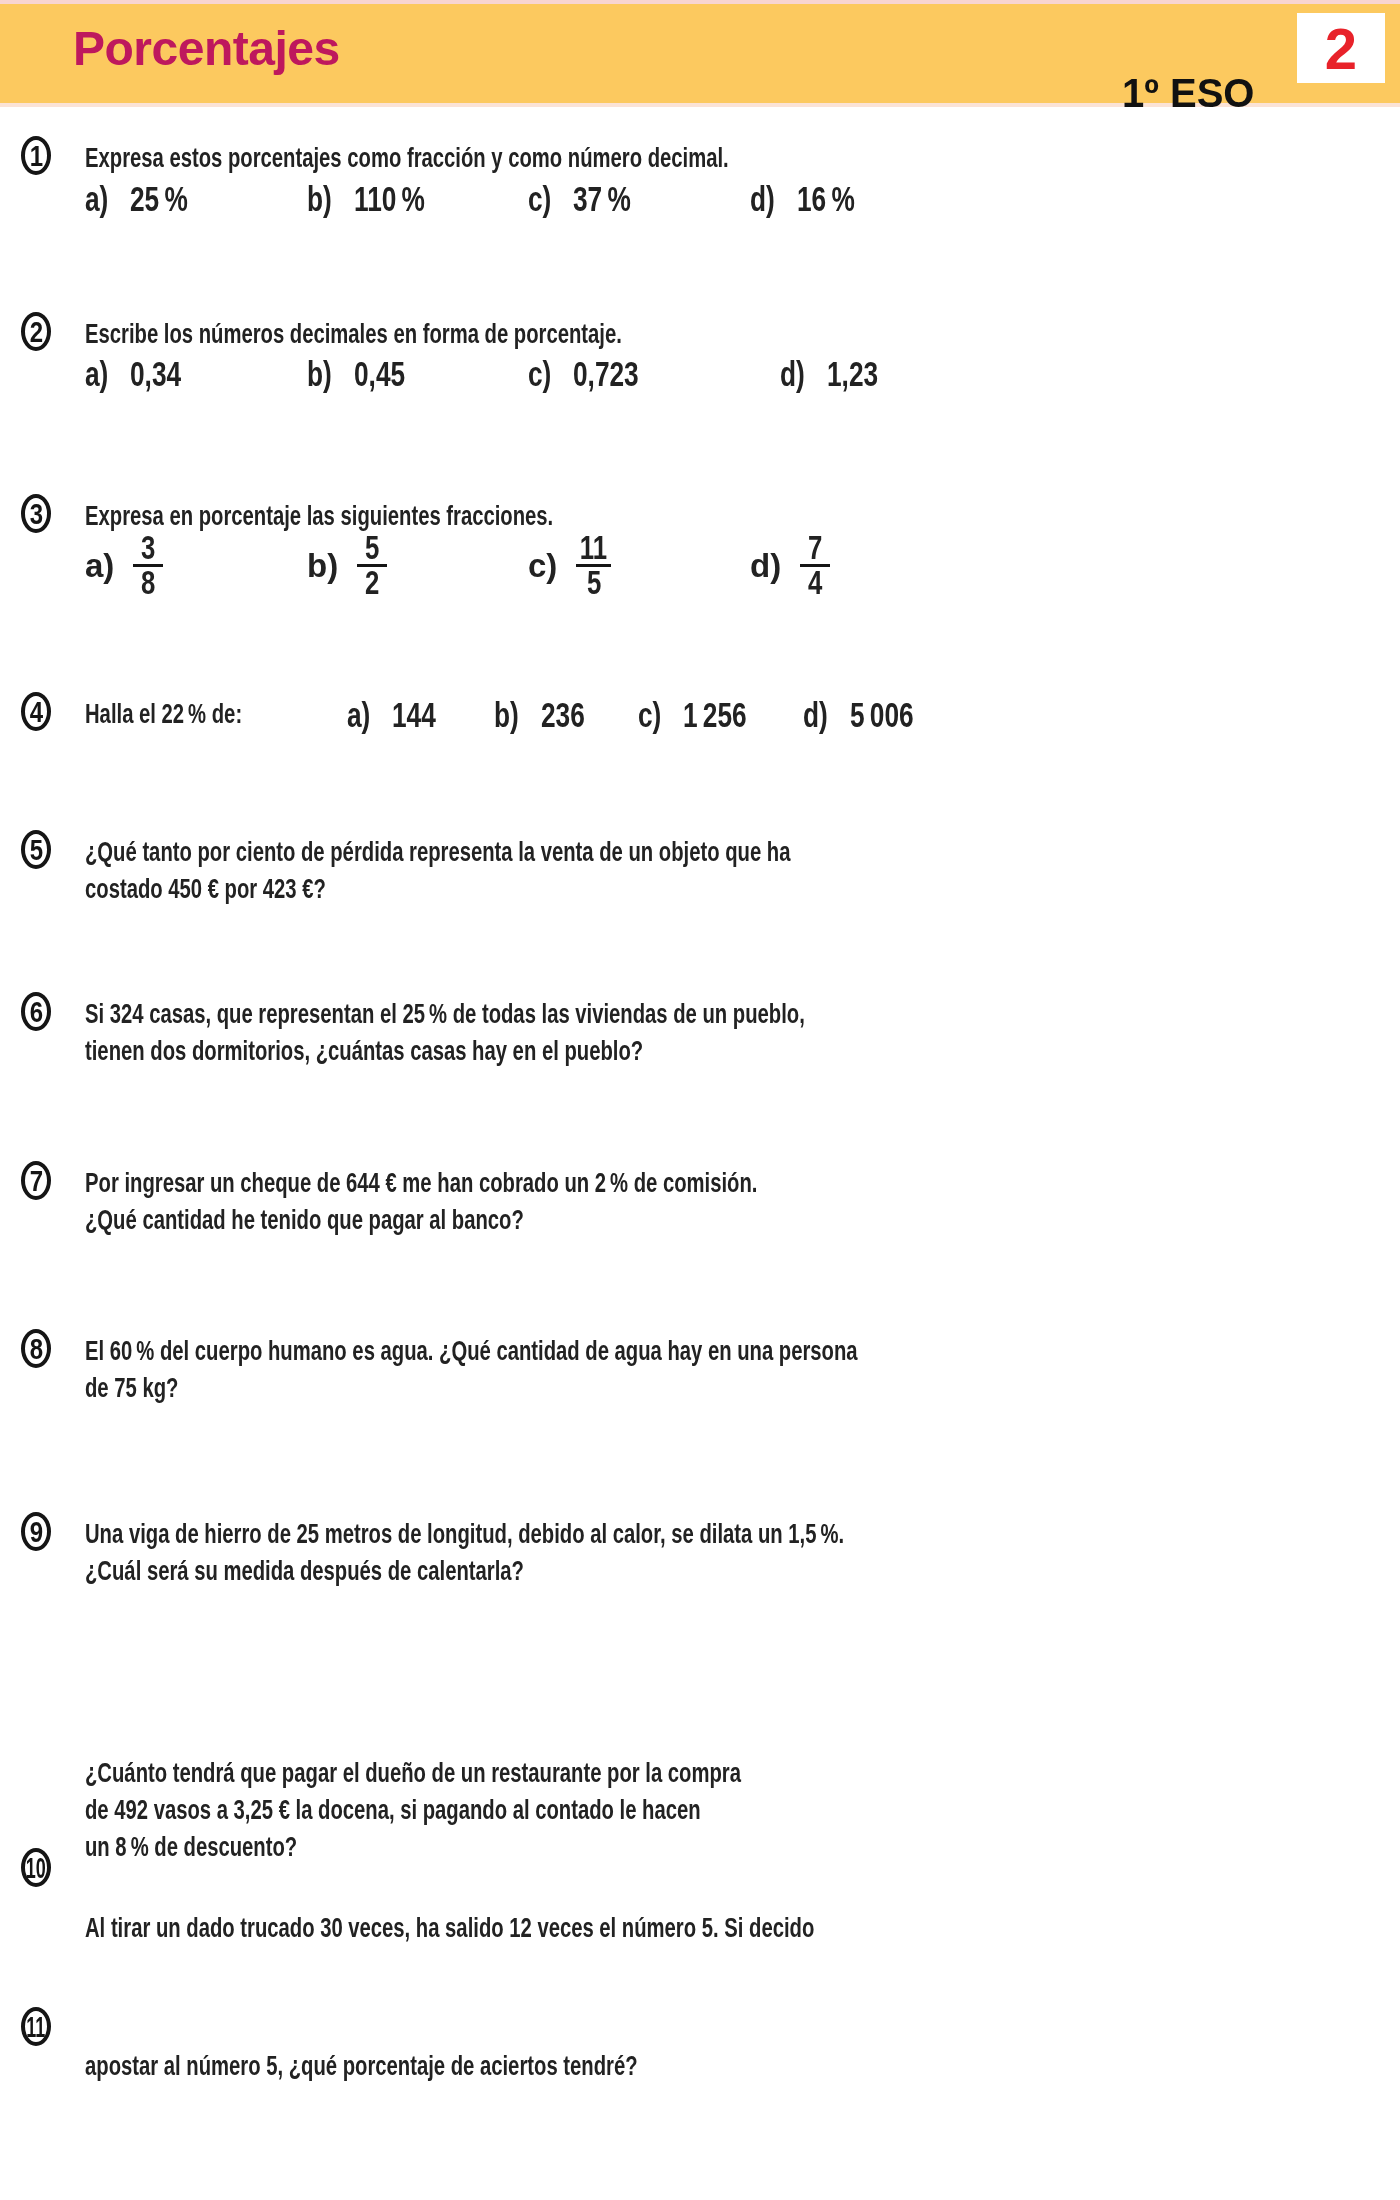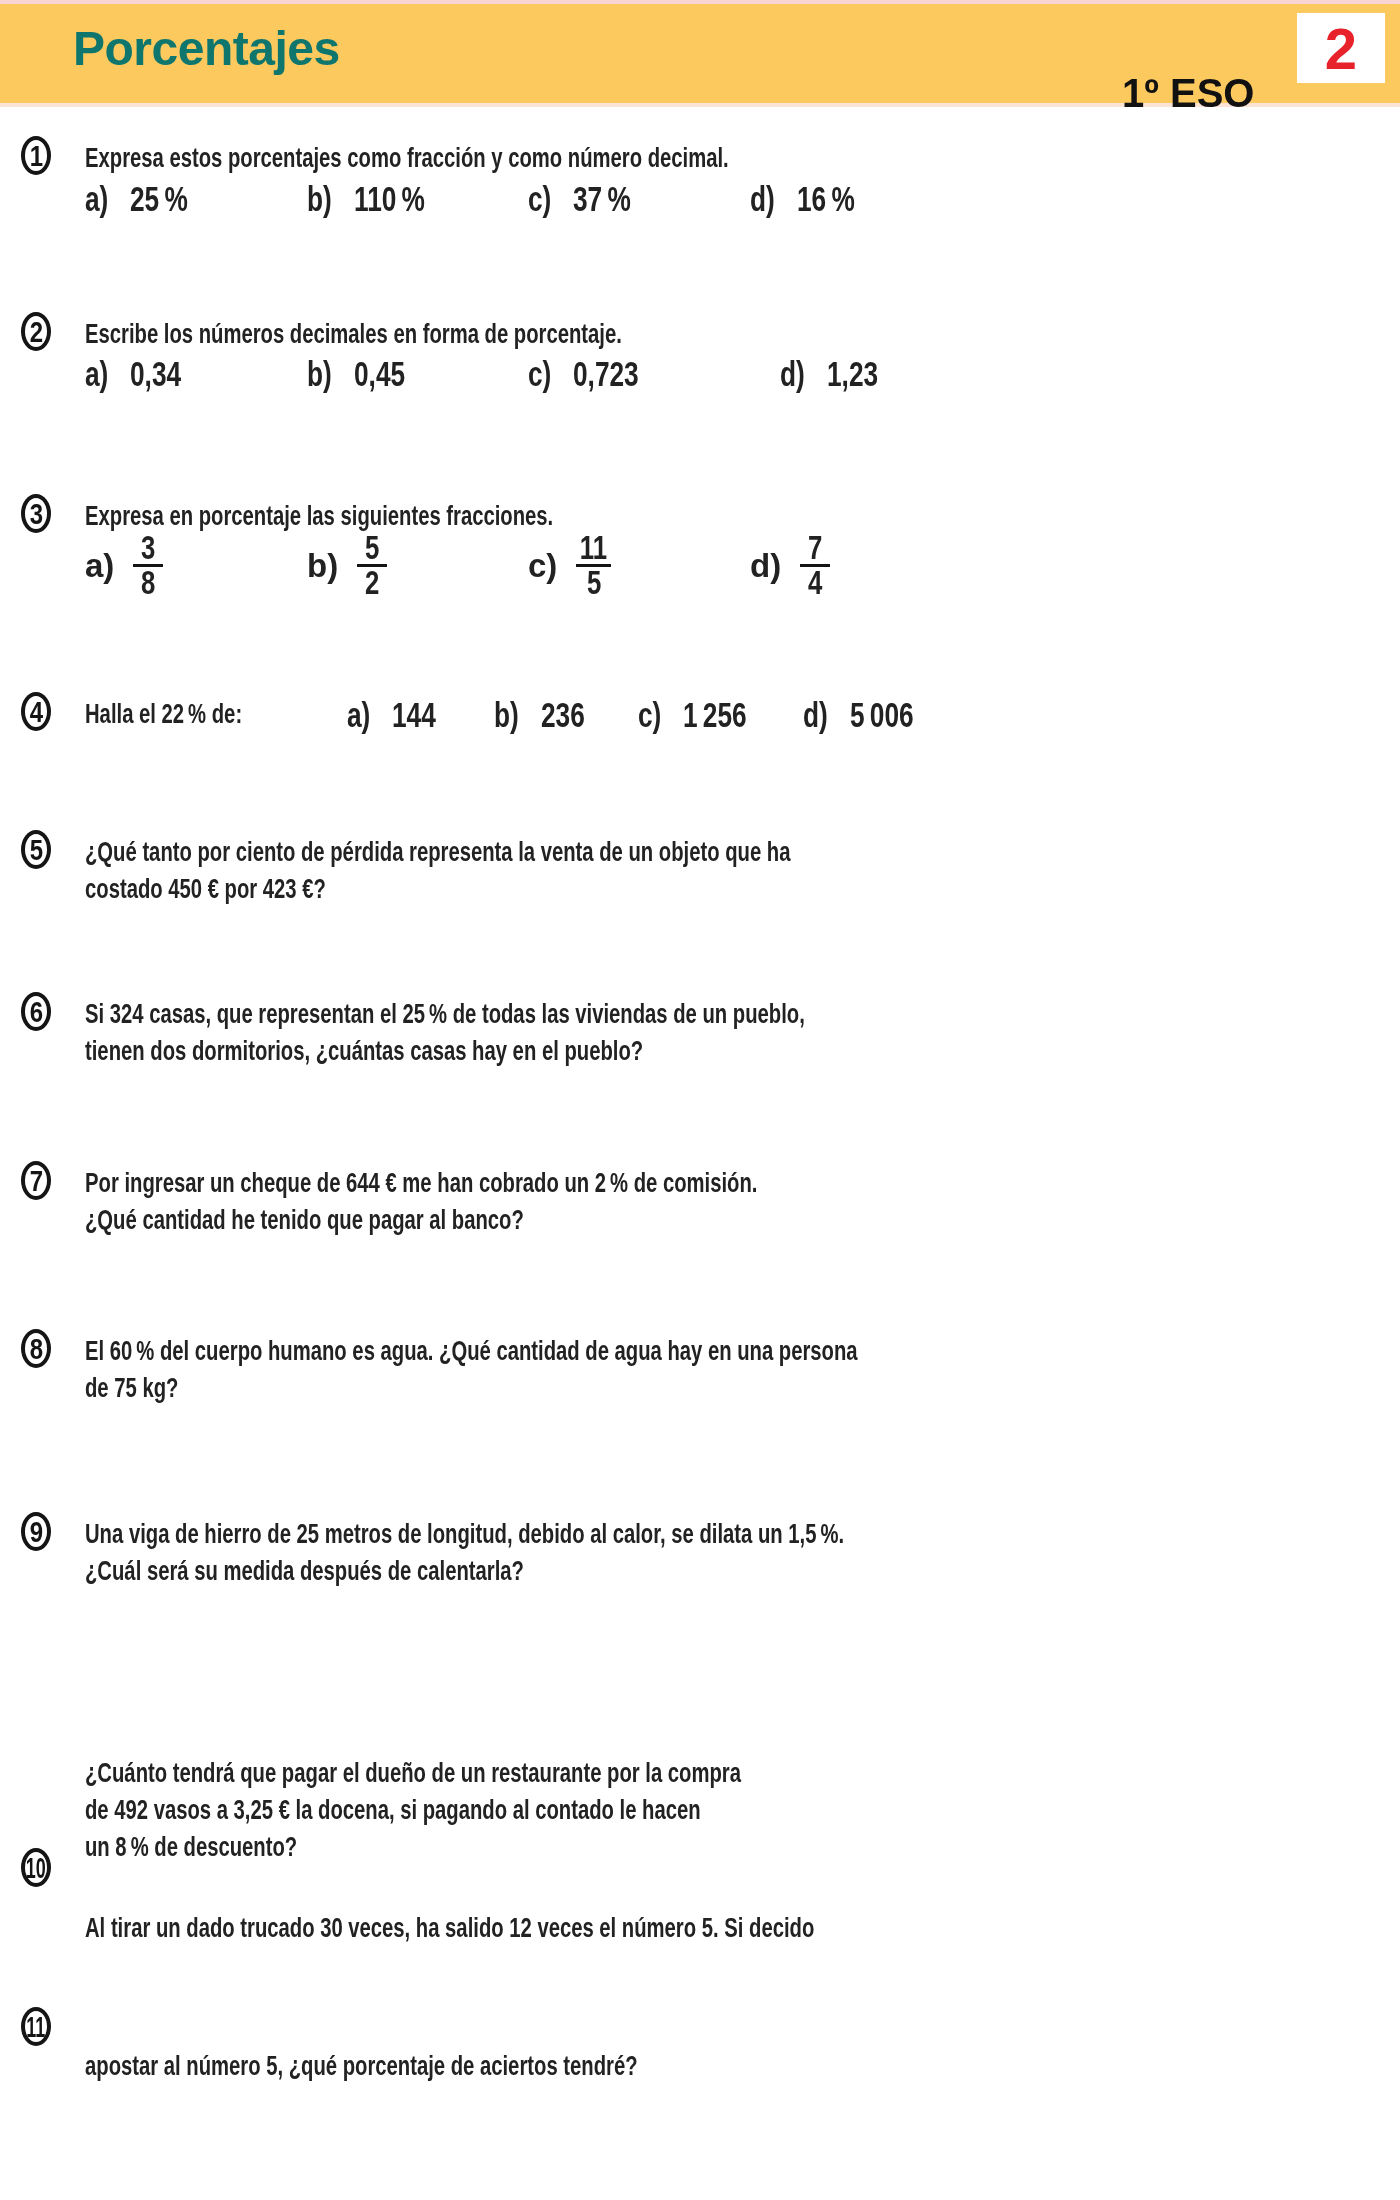--- a/index.html
+++ b/index.html
@@ -9,21 +9,21 @@
   *{margin:0;padding:0;box-sizing:border-box;}
   html,body{background:#ffffff;}
   .page{position:relative;width:1400px;height:2200px;background:#ffffff;
     font-family:"Liberation Sans",sans-serif;color:var(--text);overflow:hidden;}
   
   .hdr{position:absolute;left:0;top:0;width:1400px;height:107px;}
   .strip-top{position:absolute;left:0;top:0;width:1400px;height:4px;background:var(--strip-top);}
   .band{position:absolute;left:0;top:4px;width:1400px;height:99px;background:var(--band);}
   .strip-bottom{position:absolute;left:0;top:103px;width:1400px;height:4px;background:var(--strip-bottom);}
   .hdr-title{position:absolute;left:73px;top:4px;height:88px;display:flex;align-items:center;
-    font-size:48px;font-weight:bold;color:#0f766e;letter-spacing:-0.5px;}
+    font-size:48px;font-weight:bold;color:#be185d;letter-spacing:-0.5px;}
   .hdr-level{position:absolute;left:1122px;top:4px;height:99px;display:flex;align-items:center;
     font-size:40px;font-weight:bold;color:#111;margin-top:40px;}
   .numbox{position:absolute;left:1297px;top:13px;width:88px;height:70px;background:#ffffff;
     display:flex;align-items:center;justify-content:center;}
   .numbox span{font-size:58px;font-weight:bold;color:var(--accent-red);}
   
   .qcircle{position:absolute;left:21px;width:30px;height:39px;border:4px solid var(--ink);
     border-radius:50%;display:flex;align-items:center;justify-content:center;}
   .qcircle span{font-size:30px;font-weight:bold;color:var(--ink);display:inline-block;transform:scaleX(0.8);}
   .qcircle span.two{transform:scaleX(0.6);}

